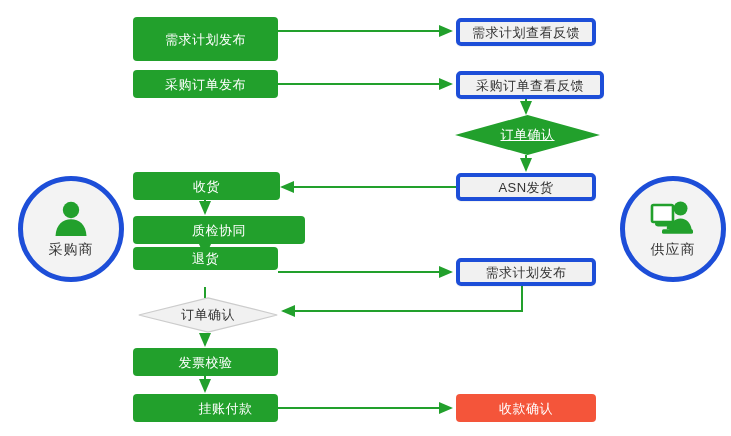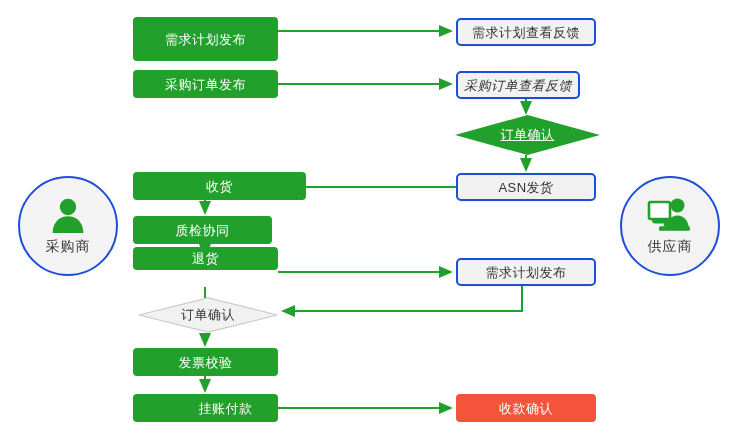--- a/index.html
+++ b/index.html
@@ -41,21 +41,21 @@
     z-index: 3;
   }
   .node-green {
     background: #22a02c;
     color: #ffffff;
     border-radius: 4px;
   }
   .node-gray {
     background: #f1f1f1;
     color: #333333;
-    border: 2px solid #1d4ed8;
+    border: 4px solid #1d4ed8;
     border-radius: 5px;
     box-shadow: 0 1px 1px rgba(0,0,0,0.06);
   }
   .node-red {
     background: #f4553a;
     color: #ffffff;
     border-radius: 4px;
   }
 
   
@@ -78,21 +78,21 @@
     z-index: 2;
   }
   .diamond-green .dlabel { color: #ffffff; text-decoration: underline; }
   .diamond-gray .dlabel { color: #333333; }
 
   
   .role {
     position: absolute;
     border-radius: 50%;
     background: #f3f3f3;
-    border: 2px solid #1d4ed8;
+    border: 5px solid #1d4ed8;
     display: flex;
     flex-direction: column;
     align-items: center;
     justify-content: center;
     z-index: 3;
   }
   .role .role-icon {
     display: block;
     line-height: 0;
   }
@@ -177,40 +177,40 @@
   </div>
 
   <div class="node node-gray" style="left:456px; top:18px; width:140px; height:28px;">
     <span>需求计划查看反馈</span>
   </div>
 
   <div class="node node-green" style="left:133px; top:70px; width:145px; height:28px;">
     <span>采购订单发布</span>
   </div>
 
-  <div class="node node-gray" style="left:456px; top:71px; width:124px; height:28px;font-style:italic;">
+  <div class="node node-gray" style="left:456px; top:71px; width:148px; height:28px;">
     <span>采购订单查看反馈</span>
   </div>
 
   <div class="diamond diamond-green" style="left:455px; top:115px; width:145px; height:40px;">
     <svg width="145" height="40" viewBox="0 0 145 40" style="position:absolute;left:0;top:0;">
       <polygon points="72.5,0 145,20 72.5,40 0,20" fill="#22a02c"></polygon>
     </svg>
     <span class="dlabel">订单确认</span>
   </div>
 
   <div class="node node-gray" style="left:456px; top:173px; width:140px; height:28px;">
     <span>ASN发货</span>
   </div>
 
-  <div class="node node-green" style="left:133px; top:172px; width:173px; height:28px;">
+  <div class="node node-green" style="left:133px; top:172px; width:147px; height:28px;">
     <span>收货</span>
   </div>
 
-  <div class="node node-green" style="left:133px; top:216px; width:139px; height:28px;">
+  <div class="node node-green" style="left:133px; top:216px; width:172px; height:28px;">
     <span>质检协同</span>
   </div>
 
   <div class="node node-green" style="left:133px; top:247px; width:145px; height:23px;">
     <span>退货</span>
   </div>
 
   <div class="node node-gray" style="left:456px; top:258px; width:140px; height:28px;">
     <span>需求计划发布</span>
   </div>

